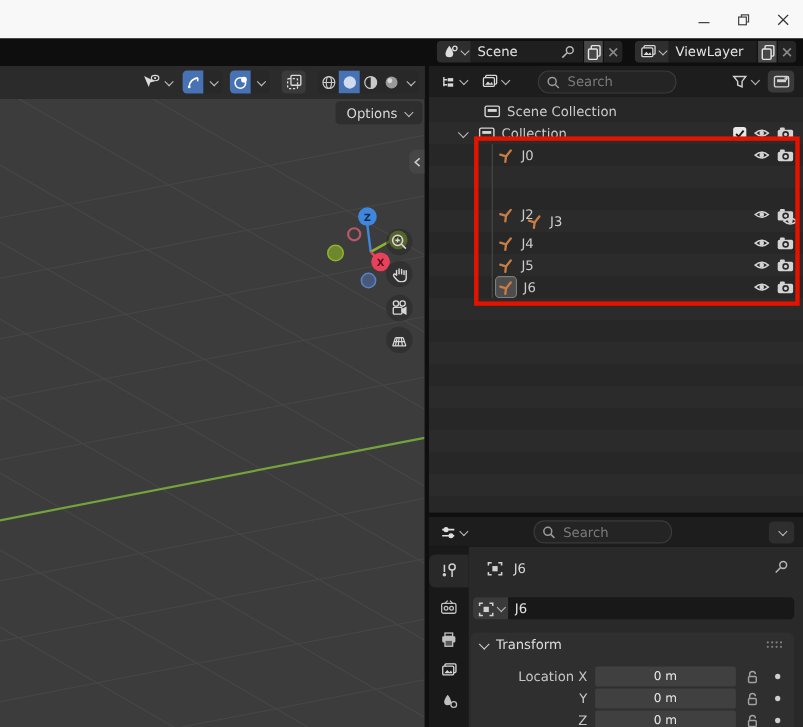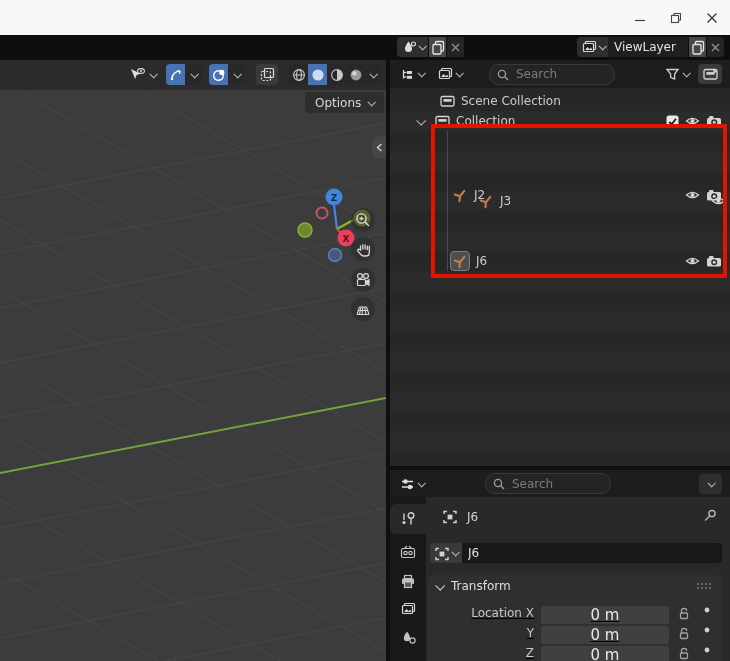--- a/index.html
+++ b/index.html
@@ -56,24 +56,24 @@
 
   
   .props-header{left:390px;top:470px;width:340px;height:27px;background:#1d1d1d;}
   .props-tabs{left:390px;top:497px;width:36px;height:164px;background:#191919;}
   .props-body{left:426px;top:497px;width:304px;height:164px;background:#292929;overflow:hidden;}
   .tabslot{position:absolute;left:0;width:36px;height:30px;display:flex;align-items:center;justify-content:center;}
   .tabslot.active{background:#292929;border-radius:6px 0 0 6px;}
   .nameinput{background:#181818;border:none;outline:none;color:#e2e2e2;font-size:12px;height:20px;
              border-radius:0 4px 4px 0;padding:0 6px;font-family:"DejaVu Sans","Liberation Sans",sans-serif;}
   .panel{position:absolute;left:2px;top:78px;width:294px;height:100px;background:#2f2f2f;border-radius:6px 6px 0 0;}
-  .prow{position:absolute;left:0;width:294px;height:18px;display:flex;text-decoration:underline;}
+  .prow{position:absolute;left:0;width:294px;height:18px;display:flex;align-items:center;}
   .plabel{width:106px;text-align:right;color:#c6c6c6;flex:0 0 auto;}
   .pfield{width:128px;height:18px;background:#404040;border-radius:2px;color:#e8e8e8;text-align:center;
-          line-height:18px;font-size:15px;margin-left:7px;flex:0 0 auto;}
+          line-height:18px;font-size:11px;margin-left:7px;flex:0 0 auto;}
   .annot{border:4px solid #e41300;position:absolute;pointer-events:none;}
   svg{display:block;}
 </style>
 </head>
 <body>
 
 <svg width="0" height="0" style="position:absolute">
   <defs>
     <g id="eye">
         <path d="M1.5 6 Q7.5 .8 13.5 6 Q7.5 11.2 1.5 6 Z" fill="none" stroke="#d4d4d4" stroke-width="1.3"></path>
@@ -169,20 +169,26 @@
 
 <div class="abs topbar">
 
   <div class="abs idblock" style="left:397px;top:2px;width:169px;">
     <div class="idicon">
       <svg width="15" height="15">
           <path d="M6.5 1.5 C6.5 1.5 3 6 3 8.6 a3.5 3.5 0 0 0 7 0 C10 6 6.5 1.5 6.5 1.5Z" fill="#dedede"></path>
           <circle cx="11.5" cy="4" r="2" fill="none" stroke="#dedede" stroke-width="1.2"></circle>
         </svg>
       <span class="car sm"></span>
+    </div>
+    <div class="idfield" style="flex:1;">
+      <span>Scene</span>
+      <svg width="16" height="15" style="margin-left:auto">
+          <use href="#pin"></use>
+        </svg>
     </div>
     <div class="sqbtn">
       <svg width="14" height="15">
           <use href="#page"></use>
         </svg>
     </div>
     <div class="xbtn">
       <svg width="13" height="13">
           <use href="#xg"></use>
         </svg>
@@ -428,39 +434,81 @@
         </svg>
       <svg width="15" height="12">
           <use href="#eye"></use>
         </svg>
       <svg width="16" height="13">
           <use href="#cam"></use>
         </svg>
     </div>
   </div>
 
+  <div class="orow" style="top:43px;">
+    <svg width="16" height="16" style="margin-left:62px;">
+        <use href="#axes"></use>
+      </svg>
+    <span class="lbl">J0</span>
+    <div class="rowicons">
+        <svg width="15" height="12">
+          <use href="#eye"></use>
+        </svg>
+        <svg width="16" height="13">
+          <use href="#cam"></use>
+        </svg>
+      </div>
+  </div>
   <div class="orow" style="top:83px;margin-top:14px;">
     <svg width="16" height="16" style="margin-left:62px;">
         <use href="#axes"></use>
       </svg>
     <span class="lbl">J2</span>
     <div class="rowicons">
         <svg width="15" height="12">
           <use href="#eye"></use>
         </svg>
         <svg width="16" height="13">
           <use href="#cam"></use>
         </svg>
       </div>
   </div>
   <div class="orow" style="top:103px;padding-left:26px;">
     <svg width="16" height="16" style="margin-left:62px;">
         <use href="#axes"></use>
       </svg>
     <span class="lbl">J3</span>
+    <div class="rowicons">
+        <svg width="15" height="12">
+          <use href="#eye"></use>
+        </svg>
+        <svg width="16" height="13">
+          <use href="#cam"></use>
+        </svg>
+      </div>
+  </div>
+  <div class="orow" style="top:123px;">
+    <svg width="16" height="16" style="margin-left:62px;">
+        <use href="#axes"></use>
+      </svg>
+    <span class="lbl">J4</span>
+    <div class="rowicons">
+        <svg width="15" height="12">
+          <use href="#eye"></use>
+        </svg>
+        <svg width="16" height="13">
+          <use href="#cam"></use>
+        </svg>
+      </div>
+  </div>
+  <div class="orow" style="top:143px;">
+    <svg width="16" height="16" style="margin-left:62px;">
+        <use href="#axes"></use>
+      </svg>
+    <span class="lbl">J5</span>
     <div class="rowicons">
         <svg width="15" height="12">
           <use href="#eye"></use>
         </svg>
         <svg width="16" height="13">
           <use href="#cam"></use>
         </svg>
       </div>
   </div>
   <div class="orow" style="top:163px;">

